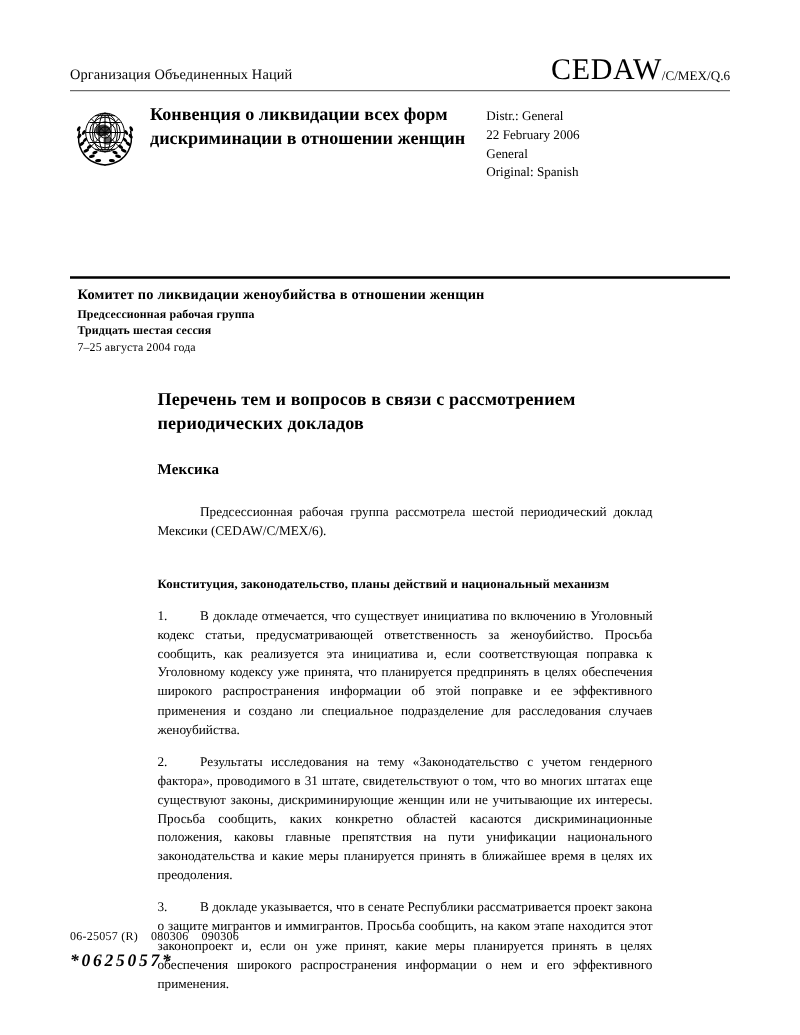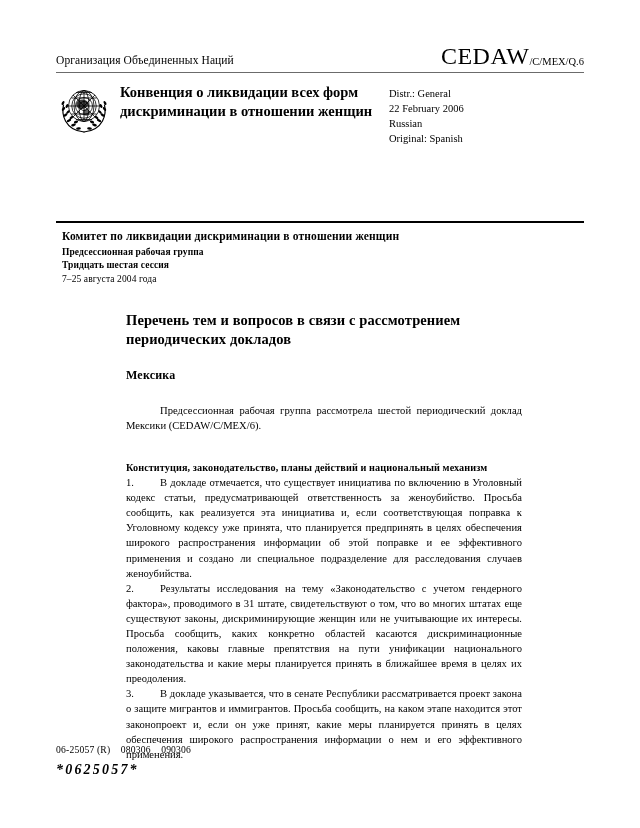--- a/index.html
+++ b/index.html
@@ -173,20 +173,21 @@
     font-size: 10.2px;
     line-height: 1.4;
     margin-top: 28px;
     letter-spacing: 0.1px;
   }
 
   .para {
     font-size: 10.6px;
     line-height: 1.425;
     text-align: justify;
+    margin-top: 11px;
     position: relative;
     padding-left: 0;
   }
   .para .num {
     display: inline-block;
     width: 34px;
   }
 
   
   .footer {
@@ -281,31 +282,31 @@
             <ellipse cx="72" cy="76" rx="4.4" ry="2.4" transform="rotate(20 72 76)"></ellipse>
           </g>
         </svg>
       </div>
 
       <div class="conv-title">Конвенция о ликвидации всех форм дискриминации в отношении женщин</div>
 
       <div class="distr-col">
         <div>Distr.: General</div>
         <div>22 February 2006</div>
-        <div>Russian</div>
+        <div>General</div>
         <div>Original: Spanish</div>
       </div>
 
     </div>
   </div>
 
   <div class="rule-thick"></div>
 
   <div class="committee">
-    <div class="c1">Комитет по ликвидации дискриминации в отношении женщин</div>
+    <div class="c1">Комитет по ликвидации женоубийства в отношении женщин</div>
     <div class="c2">Предсессионная рабочая группа</div>
     <div class="c3">Тридцать шестая сессия</div>
     <div class="c4">7–25 августа 2004 года</div>
   </div>
 
   <div class="content">
 
     <div class="doc-title">Перечень тем и вопросов в связи с рассмотрением периодических докладов</div>
 
     <div class="country">Мексика</div>

